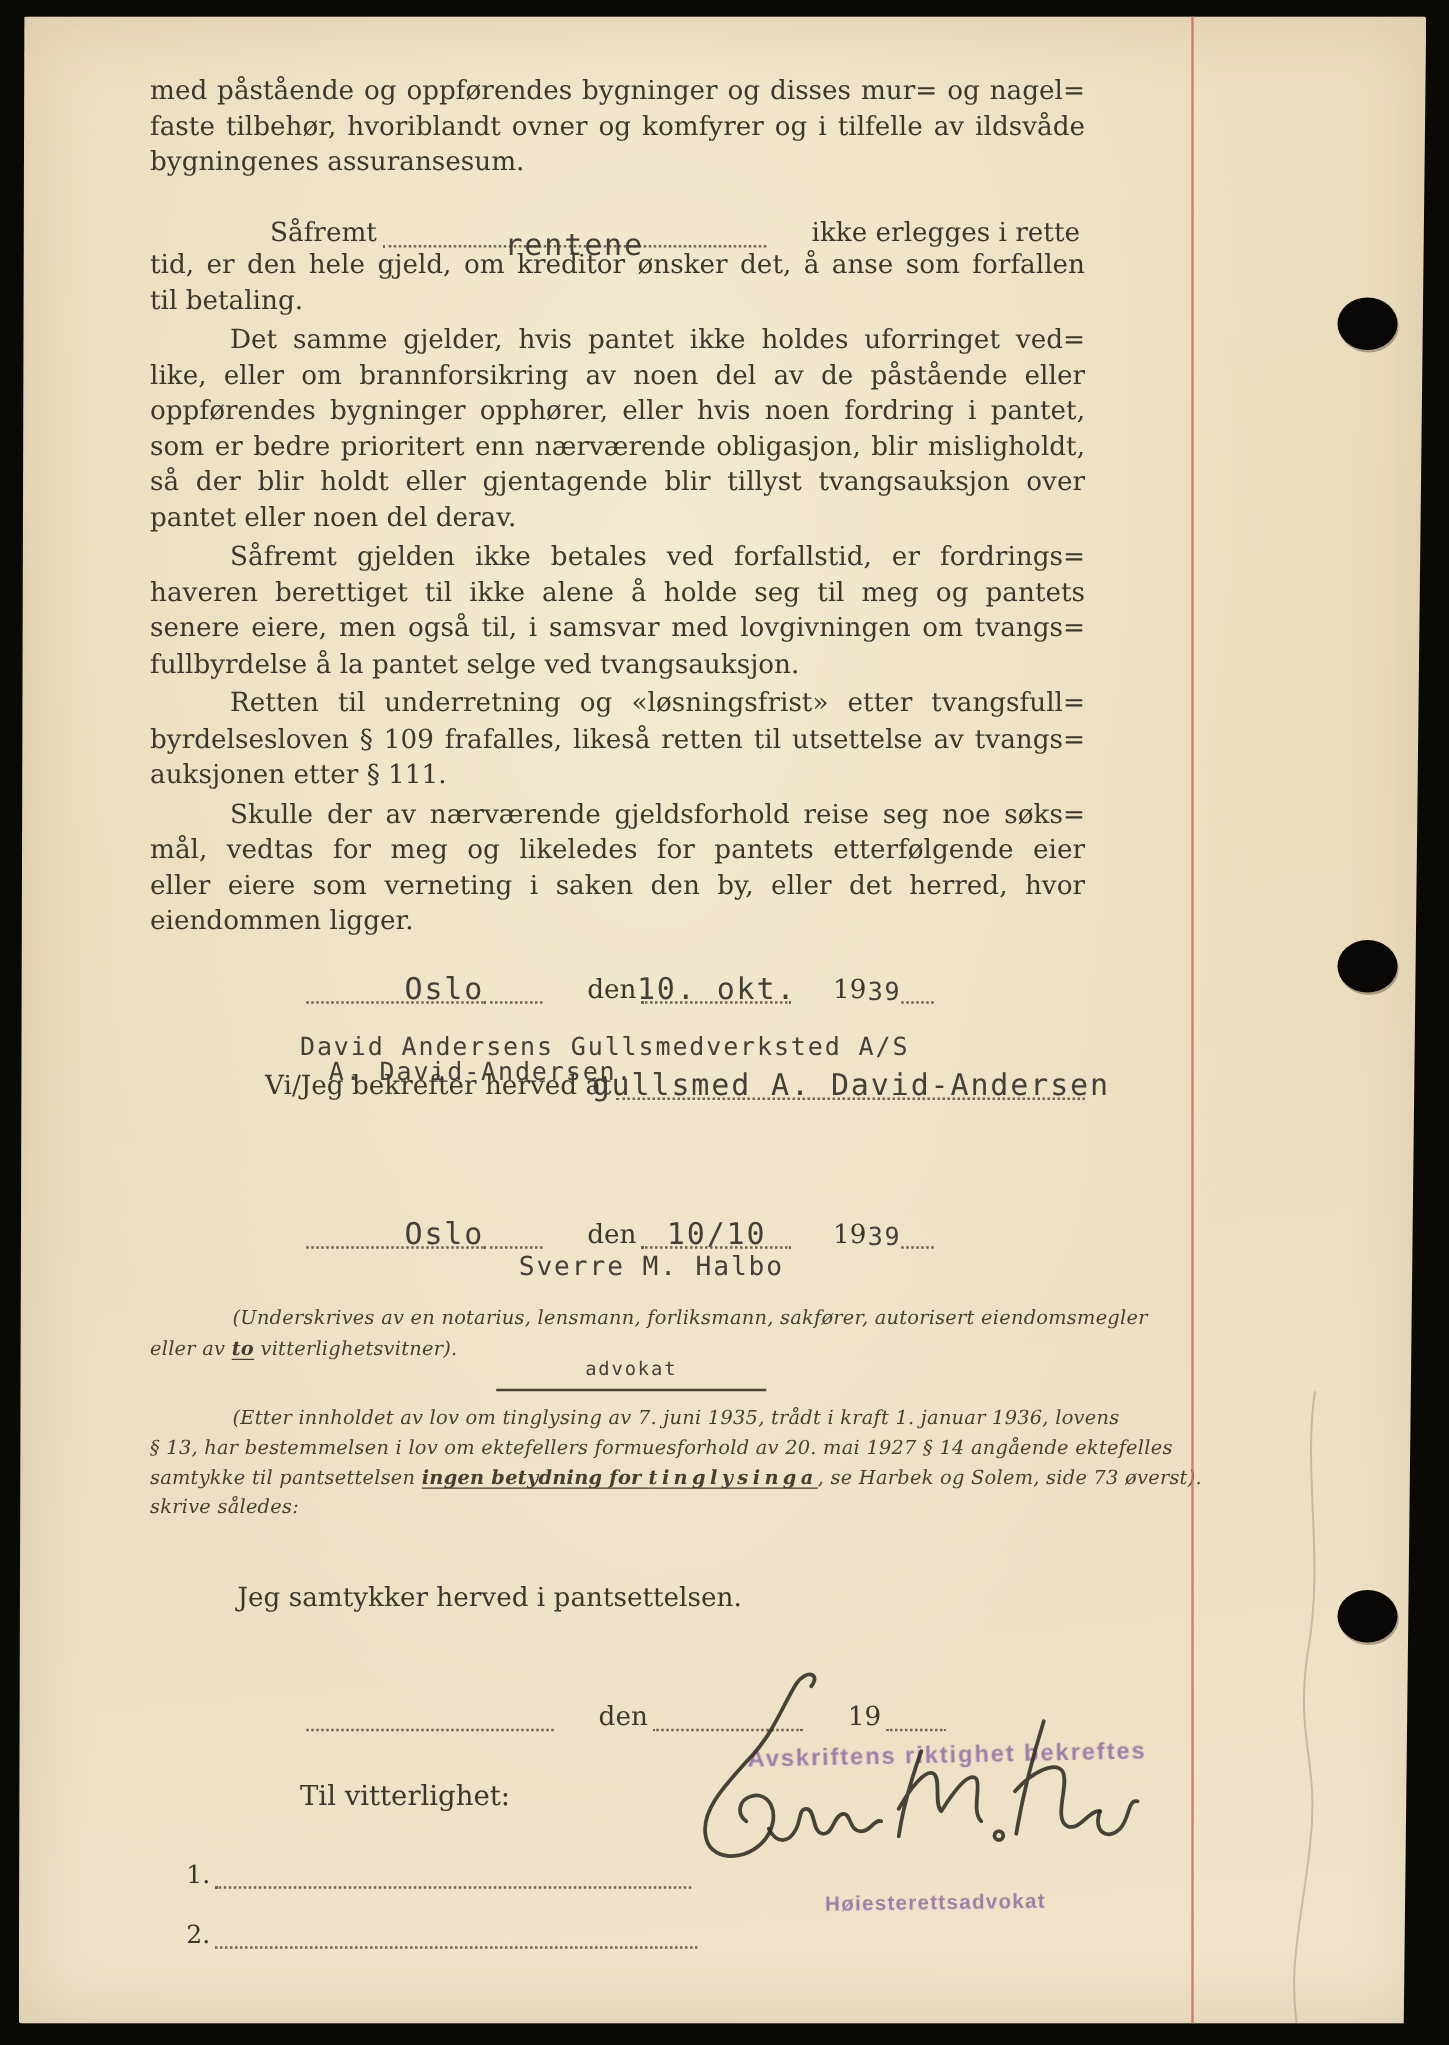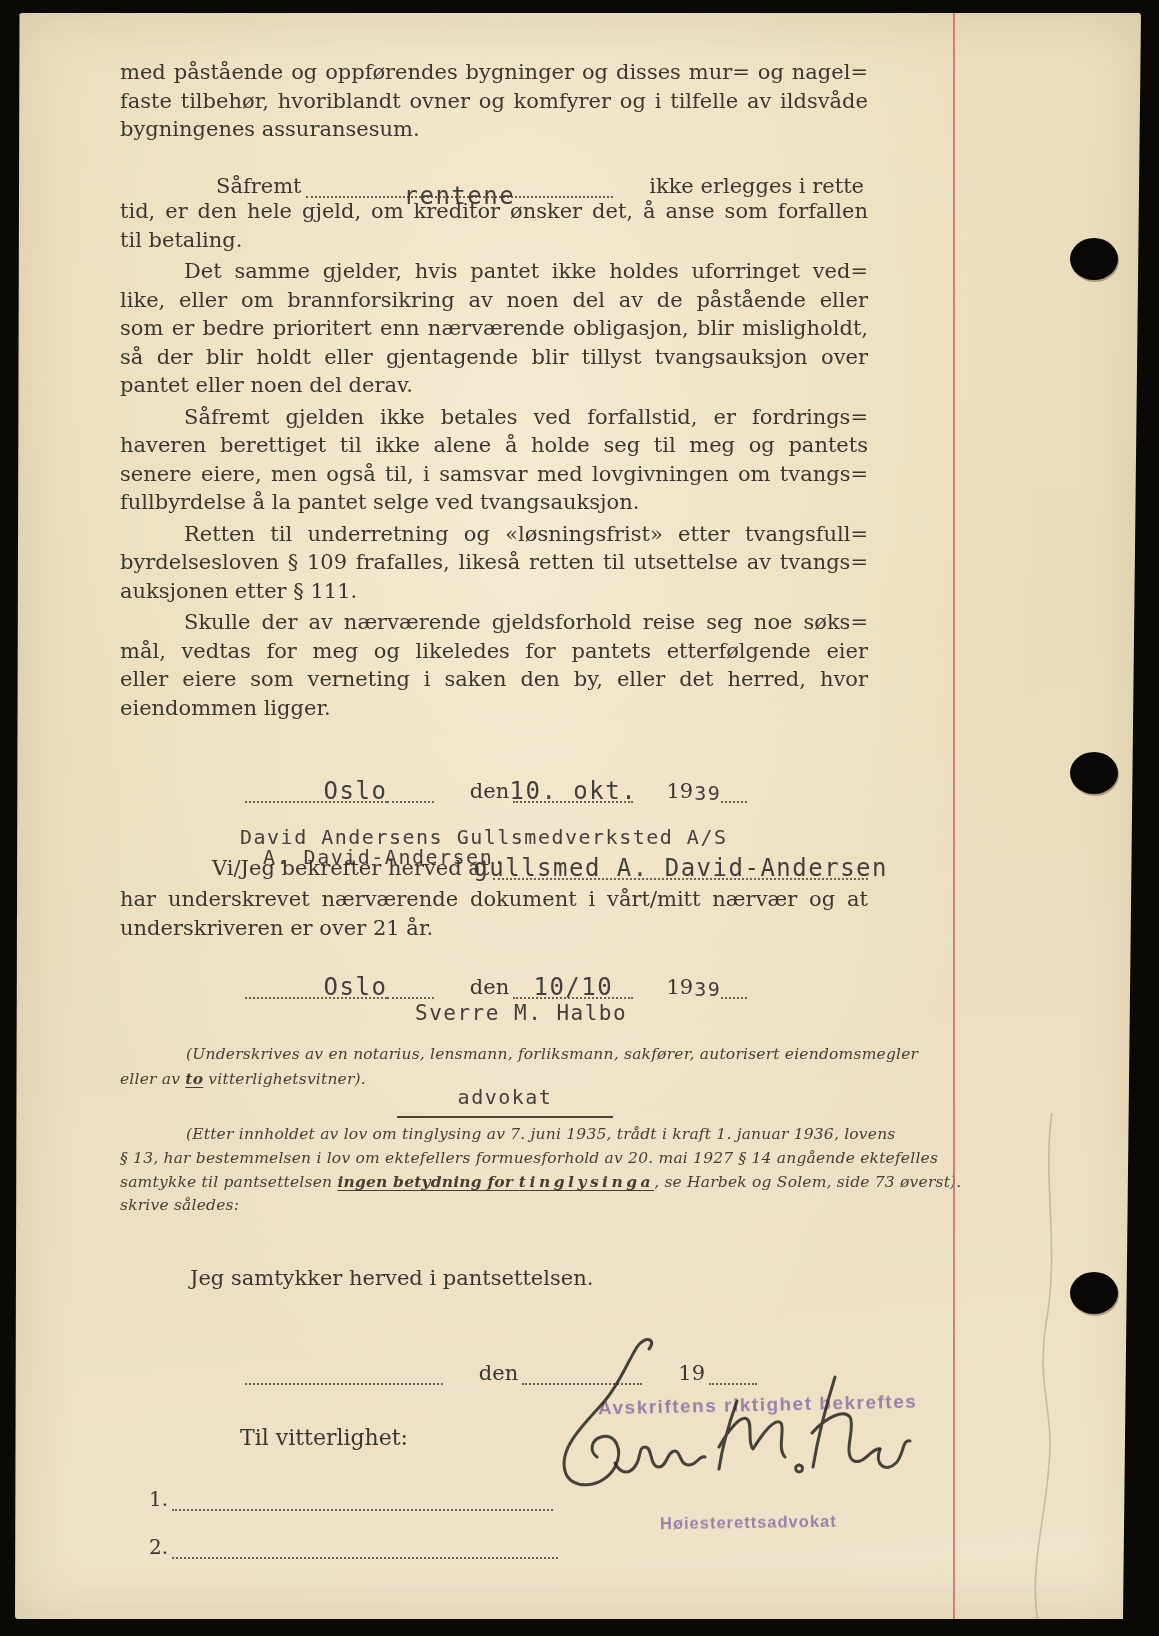--- a/index.html
+++ b/index.html
@@ -85,20 +85,21 @@
   </div>
 
   <div class="body-col" style="top:184px">
     <div class="para" style="margin-top:0">
         <div class="ln">tid, er den hele gjeld, om kreditor ønsker det, å anse som forfallen</div>
         <div class="ln last">til betaling.</div>
       </div>
     <div class="para ind">
         <div class="ln">Det samme gjelder, hvis pantet ikke holdes uforringet ved=</div>
         <div class="ln">like, eller om brannforsikring av noen del av de påstående eller</div>
+        <div class="ln">oppførendes bygninger opphører, eller hvis noen fordring i pantet,</div>
         <div class="ln">som er bedre prioritert enn nærværende obligasjon, blir misligholdt,</div>
         <div class="ln">så der blir holdt eller gjentagende blir tillyst tvangsauksjon over</div>
         <div class="ln last">pantet eller noen del derav.</div>
       </div>
     <div class="para ind">
         <div class="ln">Såfremt gjelden ikke betales ved forfallstid, er fordrings=</div>
         <div class="ln">haveren berettiget til ikke alene å holde seg til meg og pantets</div>
         <div class="ln">senere eiere, men også til, i samsvar med lovgivningen om tvangs=</div>
         <div class="ln last">fullbyrdelse å la pantet selge ved tvangsauksjon.</div>
       </div>
@@ -132,26 +133,20 @@
   <div class="typed block" style="left:225px;top:812px">David Andersens Gullsmedverksted A/S</div>
   <div class="typed block" style="left:248px;top:832px">A. David-Andersen.</div>
 
   <div class="row" style="left:105px;top:837px;width:748px;height:30px">
     <span class="printed" style="padding-left:60px">Vi/Jeg bekrefter herved at</span>
     <span class="leader grow">
       <span class="typed">gullsmed A. David-Andersen</span>
     </span>
   </div>
 
-  <div class="body-col" style="top:872px">
-    <div class="para" style="margin-top:0">
-        <div class="ln">har underskrevet nærværende dokument i vårt/mitt nærvær og at</div>
-        <div class="ln last">underskriveren er over 21 år.</div>
-      </div>
-  </div>
 
   <div class="row" style="left:230px;top:954px;width:502px;height:32px">
     <span class="leader" style="width:165px">
       <span class="typed" style="left:78%">Oslo</span>
     </span>
     <span class="leader" style="width:55px"></span>
     <span class="printed">den</span>
     <span class="leader" style="width:140px">
       <span class="typed">10/10</span>
     </span>
@@ -161,21 +156,21 @@
   </div>
 
   <div class="typed block" style="left:400px;top:988px;font-size:21px">Sverre M. Halbo</div>
 
   <div class="fp" style="top:1030px">
       <div class="ln">(Underskrives av en notarius, lensmann, forliksmann, sakfører, autorisert eiendomsmegler</div>
       <div class="ln last"><span>eller av </span><span class="u">to</span><span> vitterlighetsvitner).</span></div>
     </div>
 
   <div class="advokat-box">
-    <span class="typed" style="font-size:20px">advokat</span>
+    <span class="typed" style="font-size:15px">advokat</span>
   </div>
 
   <div class="fp" style="top:1110px">
       <div class="ln">(Etter innholdet av lov om tinglysing av 7. juni 1935, trådt i kraft 1. januar 1936, lovens</div>
       <div class="ln">§ 13, har bestemmelsen i lov om ektefellers formuesforhold av 20. mai 1927 § 14 angående ektefelles</div>
       <div class="ln"><span>samtykke til pantsettelsen </span><span class="u">ingen betydning for </span><span class="u sp">tinglysinga</span><span>, se Harbek og Solem, side 73 øverst).</span></div>
       <div class="ln last">skrive således:</div>
     </div>
 
   <div class="serif-line" style="left:175px;top:1253px;font-size:21px">Jeg samtykker herved i pantsettelsen.</div>

